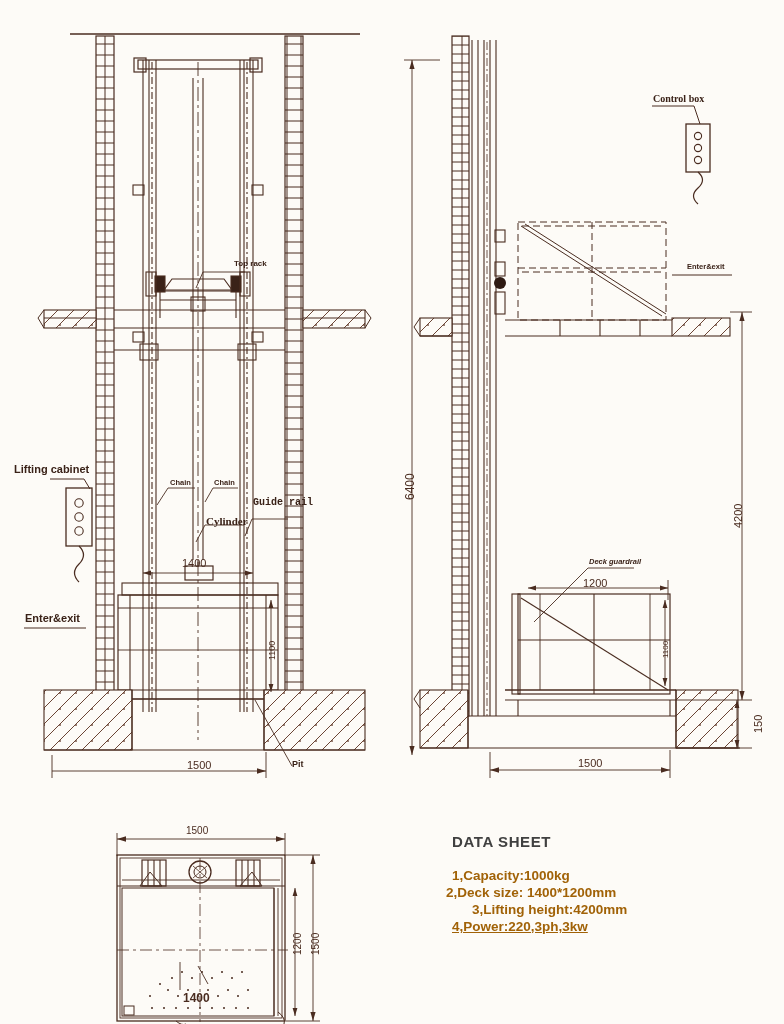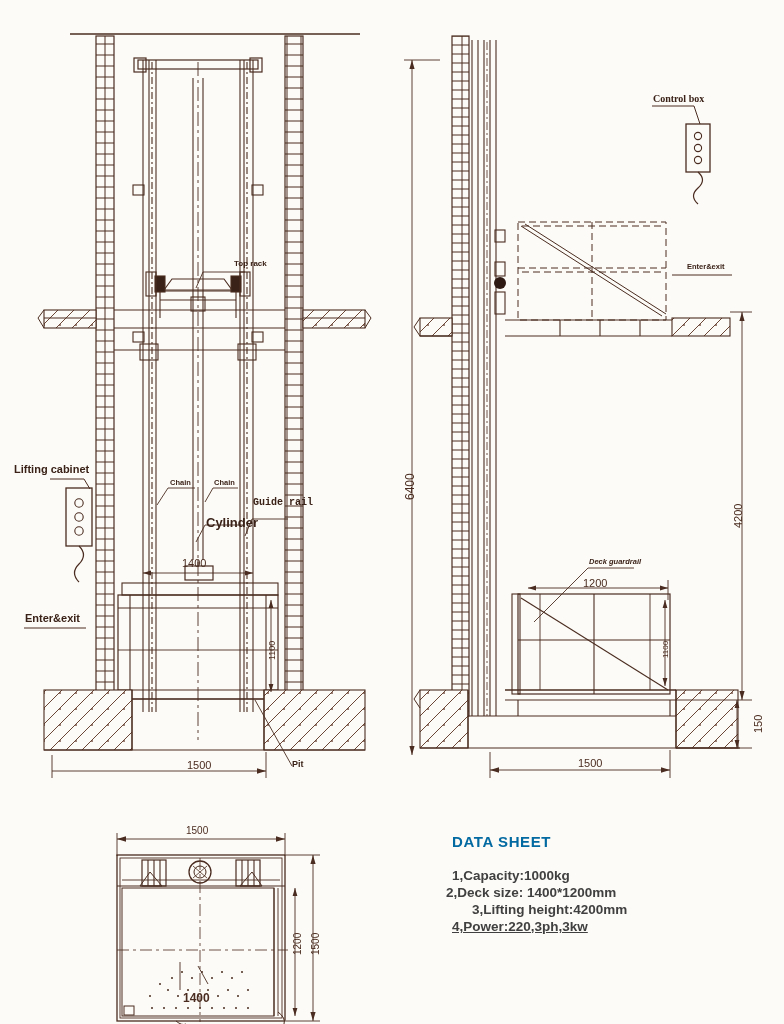--- a/index.html
+++ b/index.html
@@ -28,27 +28,27 @@
     white-space:nowrap;
     line-height:1;
     font-weight:normal;
   }
   .vert{transform-origin:left top;}
   .sheet-title{
     position:absolute;
     font-weight:bold;
     font-size:15px;
     letter-spacing:.6px;
-    color:#0369a1;
+    color:#404040;
   }
   .sheet-line{
     position:absolute;
     font-weight:bold;
     font-size:13.5px;
-    color:#404040;
+    color:#a16207;
     white-space:nowrap;
   }
 </style>
 </head>
 <body>
 
 <div id="stage">
 
 <svg width="784" height="1024" viewBox="0 0 784 1024">
   <defs>
@@ -367,21 +367,21 @@
 
   </g>
 </svg>
 
 <div class="lbl" style="left:204px;top:260px;font-size:8px;margin-left:30px;">Top rack</div>
 
 <div class="lbl" style="left:170px;top:479px;font-size:7.5px;">Chain</div>
 
 <div class="lbl" style="left:214px;top:479px;font-size:7.5px;">Chain</div>
 
-<div class="lbl" style="left:206px;top:516px;font-size:13px;">Cylinder</div>
+<div class="lbl" style="left:206px;top:516px;font-size:11px;font-family:Liberation Serif, serif;">Cylinder</div>
 
 <div class="lbl" style="left:253px;top:498px;font-size:10px;font-family:Liberation Mono, monospace;">Guide rail</div>
 
 <div class="lbl" style="left:14px;top:464px;font-size:11px;">Lifting cabinet</div>
 
 <div class="lbl" style="left:25px;top:613px;font-size:11px;">Enter&amp;exit</div>
 
 <div class="lbl" style="left:292px;top:760px;font-size:9px;">Pit</div>
 
 <div class="dim" style="left:182px;top:558px;font-size:11px;">1400</div>

